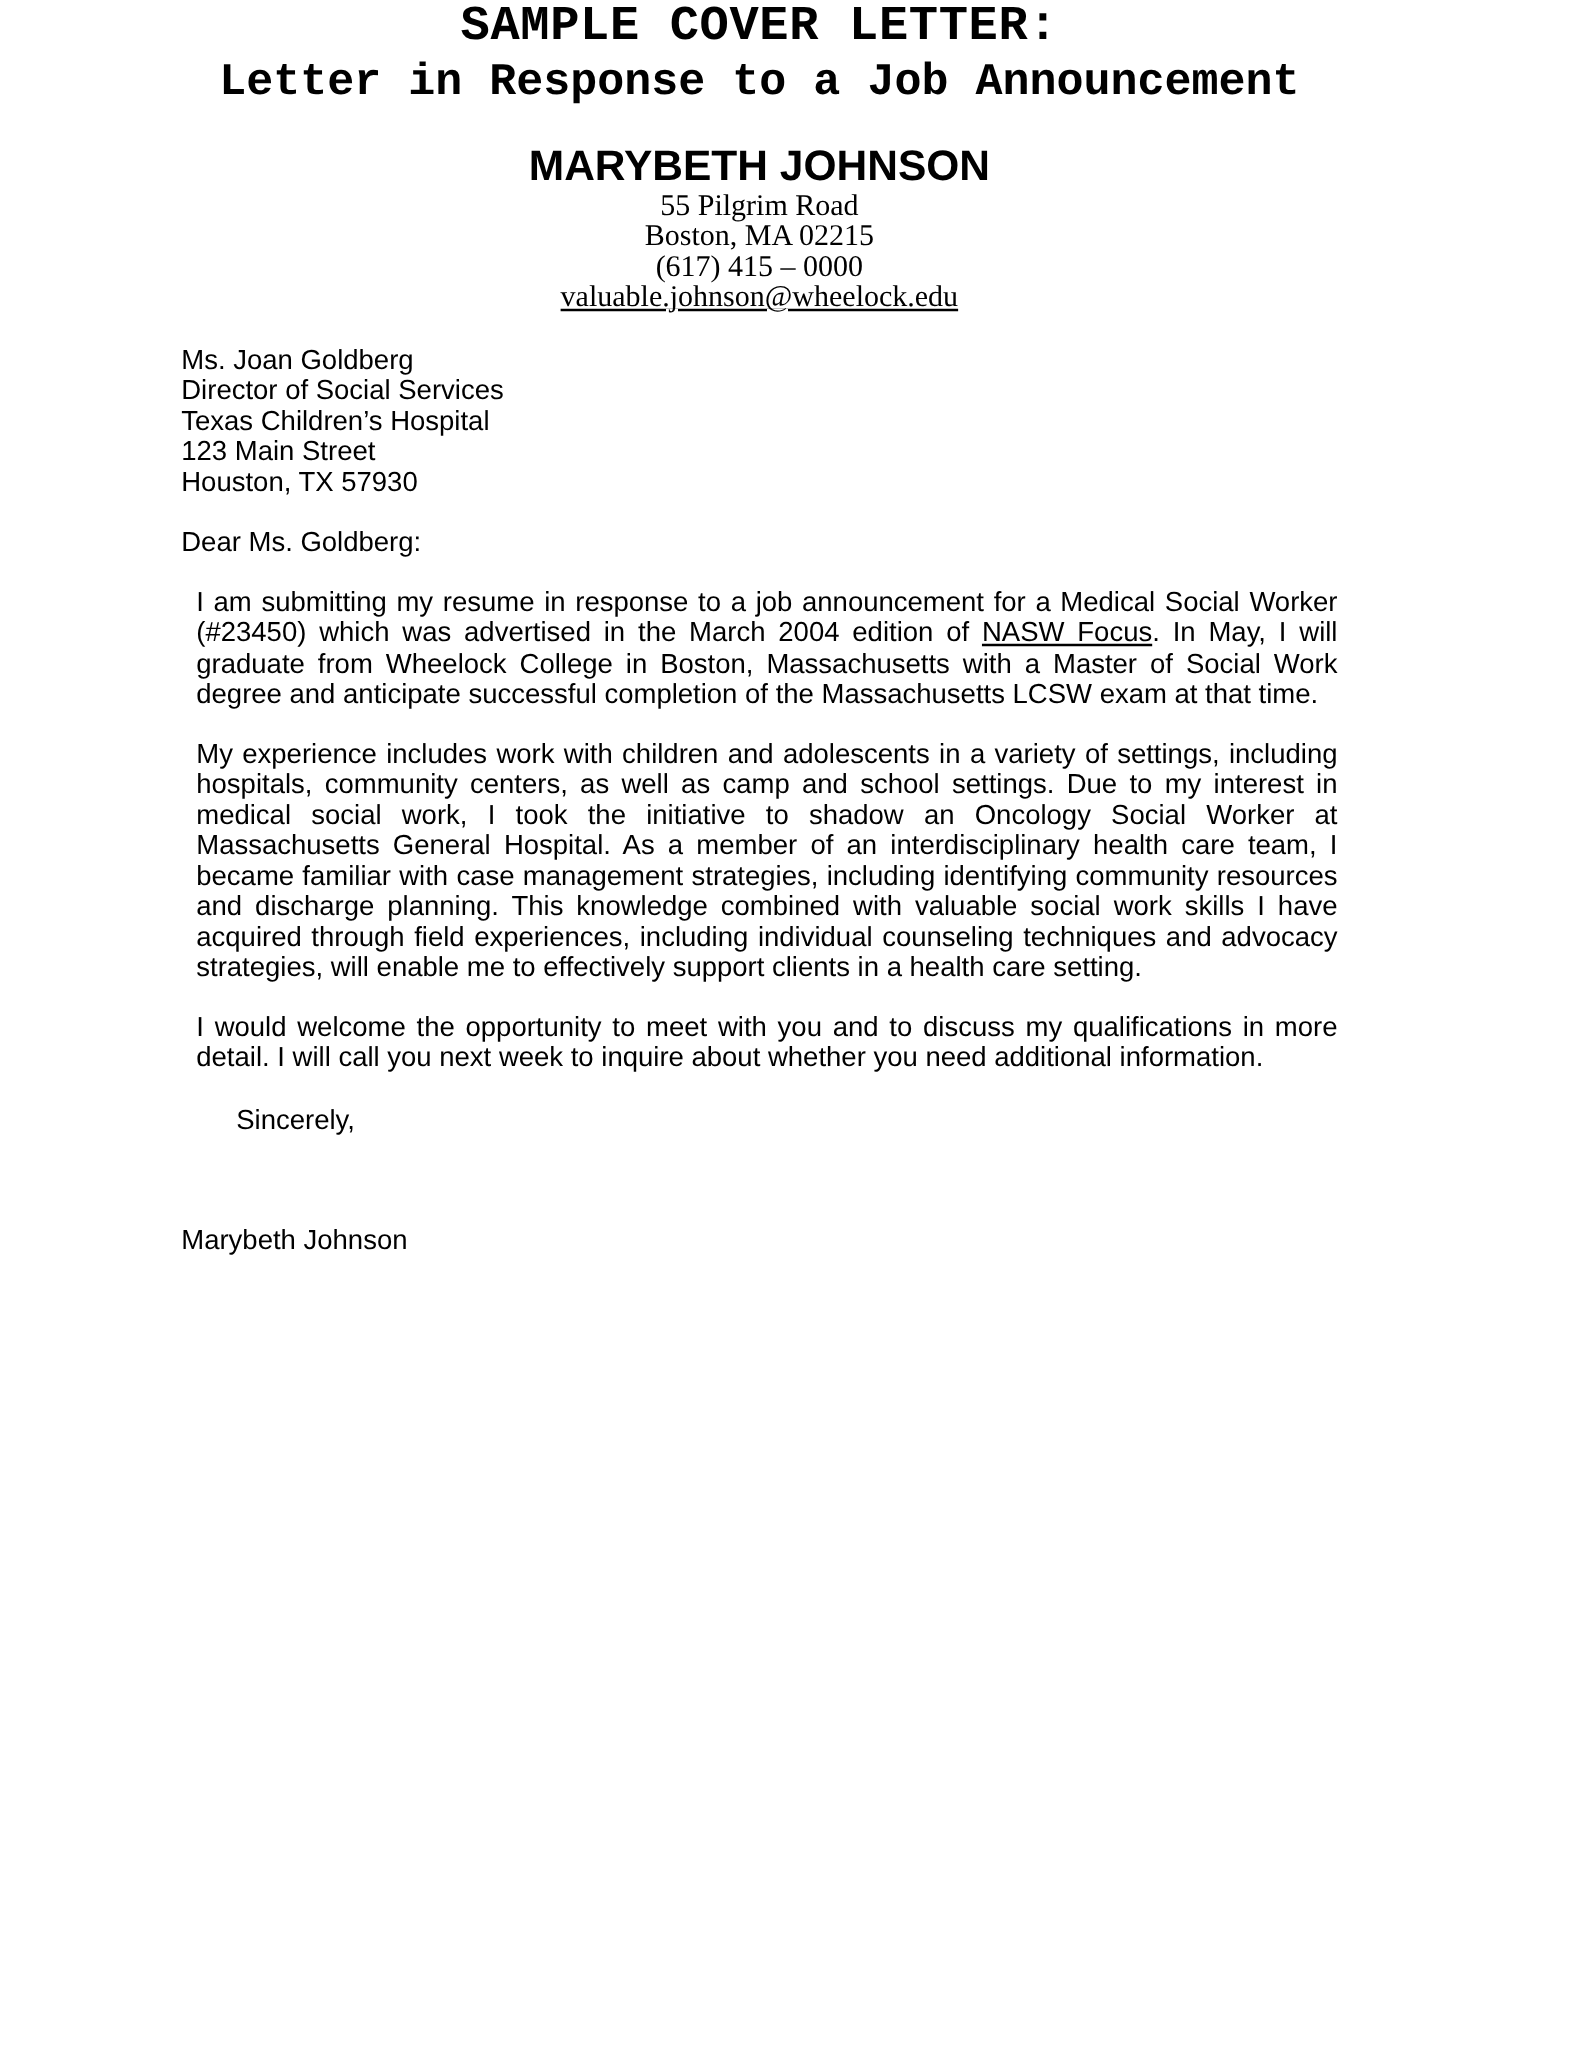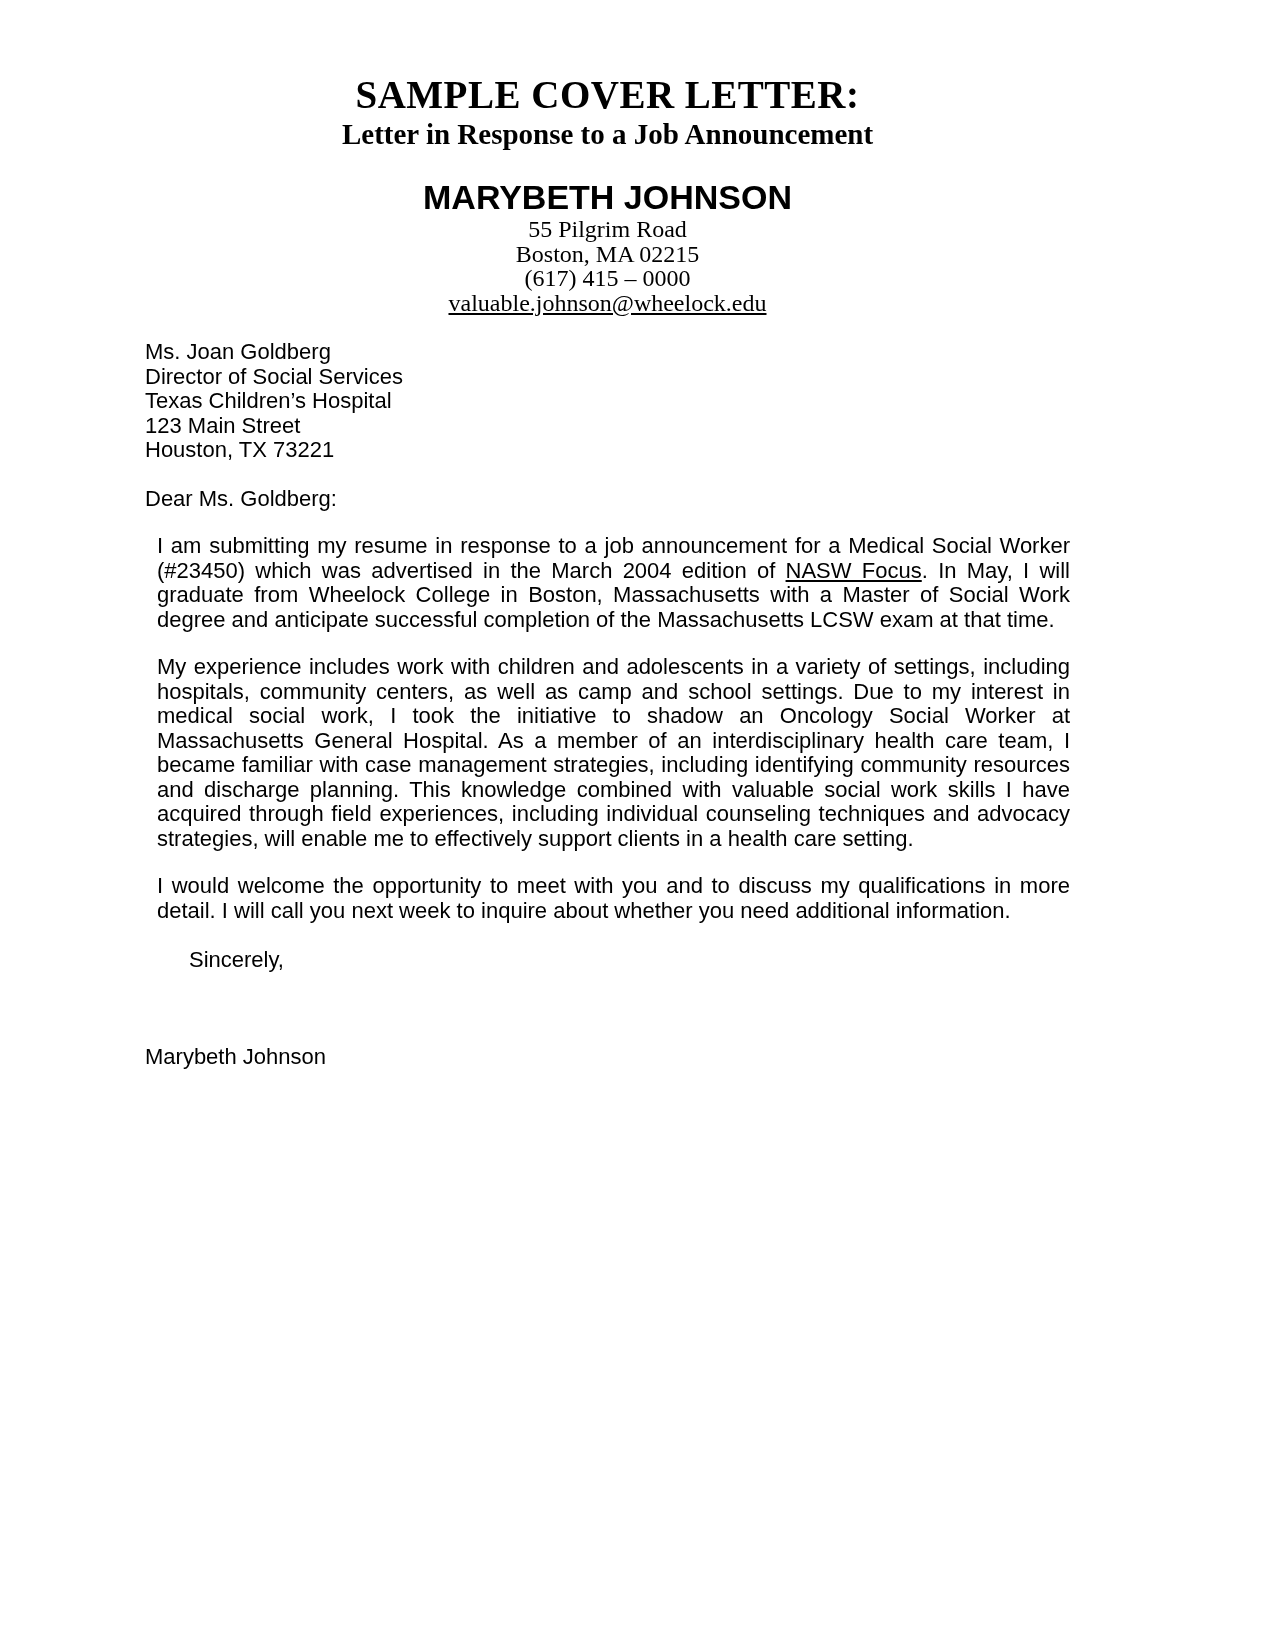--- a/index.html
+++ b/index.html
@@ -15,32 +15,31 @@
     font-family: "Liberation Sans", sans-serif;
     overflow: hidden;
   }
 
   .content {
     padding: 0 205px 0 145px; 
   }
 
   
   .doc-header {
-    padding-top: 73px;
     text-align: center;
-    font-family: Liberation Serif, serif;
+    font-family: Liberation Mono, monospace;
     font-weight: bold;
   }
   .doc-title {
     font-size: 39px;
     line-height: 1.12;
     letter-spacing: 0.5px;
   }
   .doc-subtitle {
-    font-size: 29px;
+    font-size: 36px;
     line-height: 1.2;
   }
 
   
   .letterhead {
     margin-top: 26px;
     text-align: center;
   }
   .sender-name {
     font-size: 34px;
@@ -91,21 +90,21 @@
       <div class="lh-line">(617) 415 – 0000</div>
       <div class="lh-line email-line">valuable.johnson@wheelock.edu</div>
     </section>
 
 
     <section class="body-text recipient">
       <div>Ms. Joan Goldberg</div>
       <div>Director of Social Services</div>
       <div>Texas Children’s Hospital</div>
       <div>123 Main Street</div>
-      <div>Houston, TX 73221</div>
+      <div>Houston, TX 57930</div>
     </section>
 
     <div class="body-text salutation">Dear Ms. Goldberg:</div>
 
     <p class="body-text par"><span>I am submitting my resume in response to a job announcement for a Medical Social Worker (#23450) which was advertised in the March 2004 edition of </span><span class="underline">NASW Focus</span><span>.  In May, I will graduate from Wheelock College in Boston, Massachusetts with a Master of Social Work degree and anticipate successful completion of the Massachusetts LCSW exam at that time.</span></p>
 
     <p class="body-text par">My experience includes work with children and adolescents in a variety of settings, including hospitals, community centers, as well as camp and school settings.  Due to my interest in medical social work, I took the initiative to shadow an Oncology Social Worker at Massachusetts General Hospital.  As a member of an interdisciplinary health care team, I became familiar with case management strategies, including identifying community resources and discharge planning.  This knowledge combined with valuable social work skills I have acquired through field experiences, including individual counseling techniques and advocacy strategies, will enable me to effectively support clients in a health care setting.</p>
 
     <p class="body-text par">I would welcome the opportunity to meet with you and to discuss my qualifications in more detail.  I will call you next week to inquire about whether you need additional information.</p>
 

